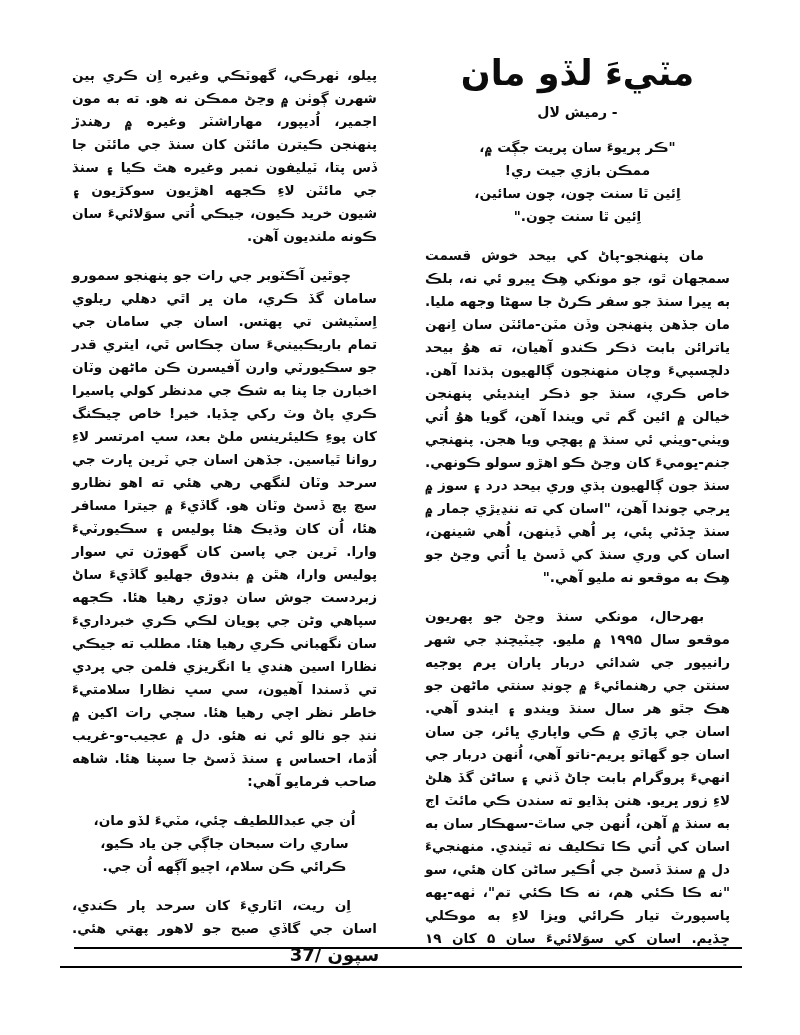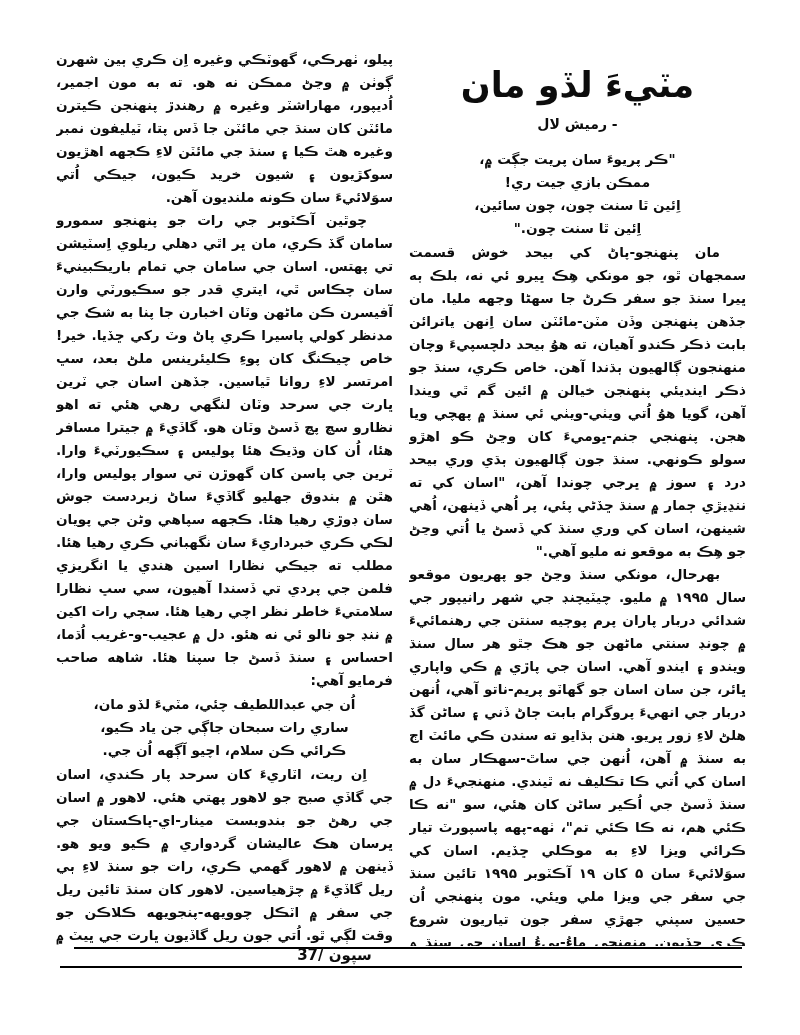--- a/index.html
+++ b/index.html
@@ -11,47 +11,47 @@
     overflow:hidden;
   }
   .page{
     position:absolute;inset:0;background:#ffffff;
   }
   .columns{
     position:absolute;top:48px;left:56px;width:690px;height:898px;
     display:flex;gap:16px;direction:rtl;overflow:hidden;
   }
   .col{flex:1 1 0;direction:rtl;overflow:hidden;}
-  .title-block{text-align:center;margin:16px 0 14px 0;}
+  .title-block{text-align:center;margin:4px 0 14px 0;}
   .article-title{
     margin:2px 0 10px 0;
     font-size:35px;line-height:42px;font-weight:bold;
     letter-spacing:1px;
   }
   .article-author{
     font-size:14px;font-weight:bold;margin:0 0 16px 0;text-align:center;
   }
   .body-text{
     font-size:13.6px;line-height:23px;font-weight:600;
     text-align:justify;text-justify:inter-word;
-    margin:0;
+    margin:16px;
   }
   .indent{text-indent:26px;}
   .verse{
     margin:1px 0;text-align:center;font-weight:bold;
     font-size:13.6px;line-height:23px;
   }
   .verse .vline{white-space:nowrap;}
   .footer-rule{position:absolute;background:#000;height:2px;}
   .rule-top{top:947px;left:74px;width:668px;}
   .rule-bottom{top:966px;left:60px;width:682px;}
   .footer-text{
     position:absolute;top:945px;left:0;width:669px;
     text-align:center;direction:rtl;
-    font-size:15px;font-weight:bold;line-height:20px;
+    font-size:18px;font-weight:bold;line-height:20px;
   }
 </style>
 </head>
 <body>
 
 <div class="page">
 
   <div class="columns">
 
     <div class="col">

